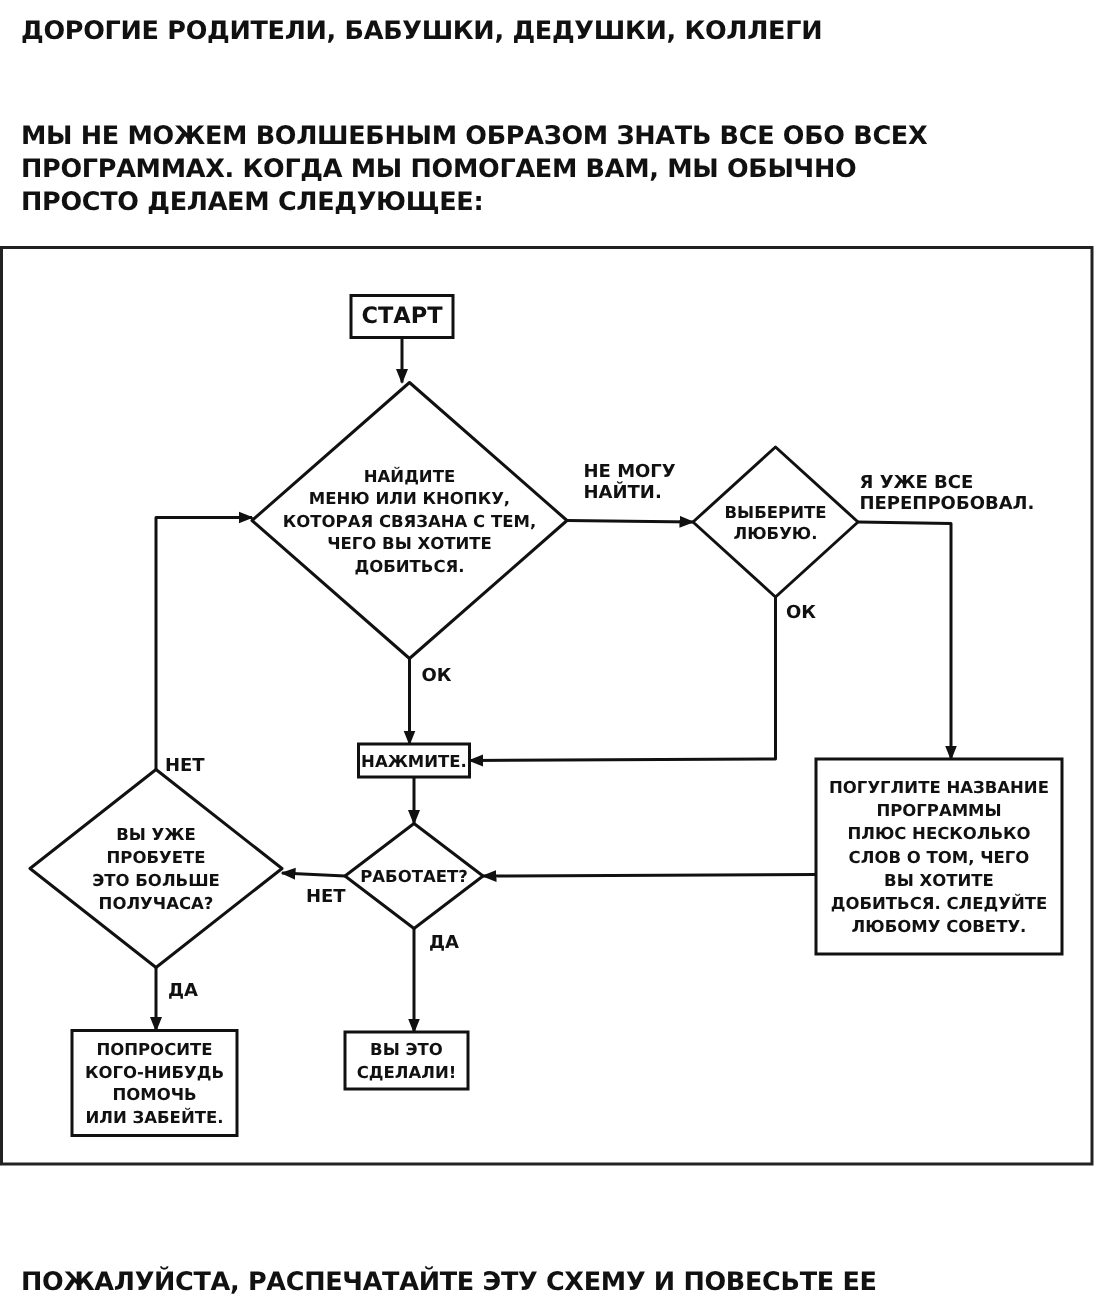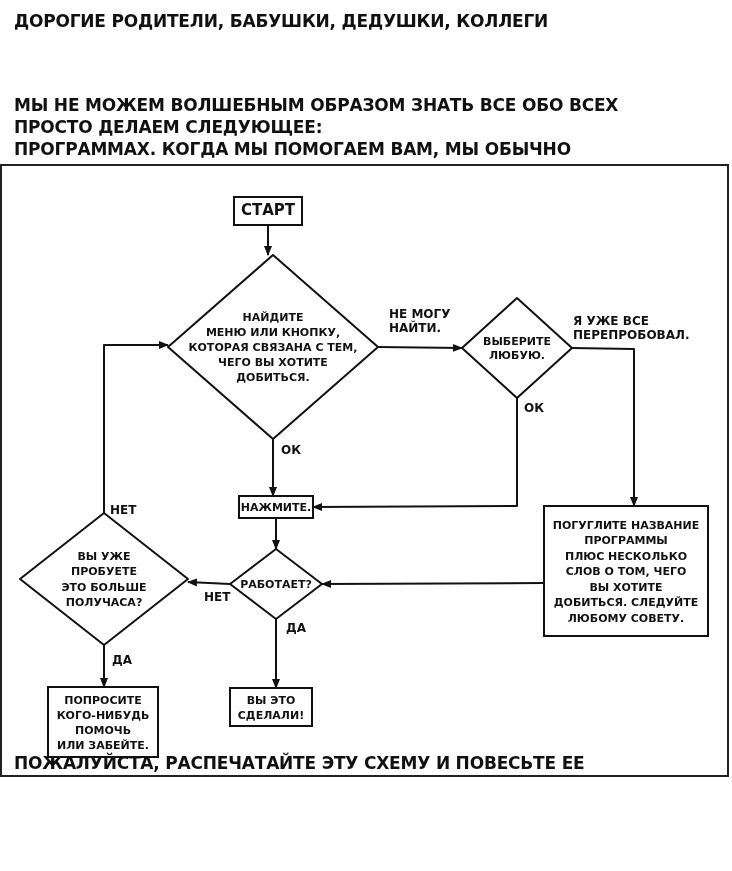--- a/index.html
+++ b/index.html
@@ -1,40 +1,40 @@
 <!DOCTYPE html>
 <html><head>
 <meta charset="utf-8">
 <style>
   html, body { margin: 0; padding: 0; background: #ffffff; }
   body { width: 732px; height: 871px; position: relative; overflow: hidden;
          font-family: "DejaVu Sans", sans-serif; color: #111; }
   .caption { position: absolute; left: 14px; font-weight: bold; font-size: 17px;
              line-height: 22px; letter-spacing: -0.2px; white-space: nowrap; }
   #intro-1 { top: 10px; }
-  #intro-2 { top: 94px; }
-  #outro { top: 752px; }
+  #intro-2 { top: 80px; }
+  #outro { top: 844px; }
   .caption div { height: 22px; }
   #panel { position: absolute; left: 0px; top: 164px; width: 729px; height: 613px;
            border: 2px solid #222; box-sizing: border-box; }
   svg { position: absolute; left: 0; top: 0; }
   .node-text { font-family: "DejaVu Sans", sans-serif; font-weight: bold; font-size: 11px; fill: #111; }
   .label-text { font-family: "DejaVu Sans", sans-serif; font-weight: bold; font-size: 12px; fill: #111; }
   .start-text { font-family: "DejaVu Sans", sans-serif; font-weight: bold; font-size: 15px; fill: #111; }
 </style>
 </head>
 <body>
 
 <div class="caption" id="intro-1">
   <div>ДОРОГИЕ РОДИТЕЛИ, БАБУШКИ, ДЕДУШКИ, КОЛЛЕГИ</div>
 </div>
 <div class="caption" id="intro-2">
   <div>МЫ НЕ МОЖЕМ ВОЛШЕБНЫМ ОБРАЗОМ ЗНАТЬ ВСЕ ОБО ВСЕХ</div>
+  <div>ПРОГРАММАХ. КОГДА МЫ ПОМОГАЕМ ВАМ, МЫ ОБЫЧНО</div>
   <div>ПРОСТО ДЕЛАЕМ СЛЕДУЮЩЕЕ:</div>
-  <div>ПРОГРАММАХ. КОГДА МЫ ПОМОГАЕМ ВАМ, МЫ ОБЫЧНО</div>
 </div>
 
 <div id="panel"></div>
 
 <svg id="chart" width="732" height="871">
   <defs>
     <marker id="arrow" markerWidth="10" markerHeight="10" refX="9" refY="5" orient="auto" markerUnits="userSpaceOnUse">
       <path d="M0,1 L10,5 L0,9 z" fill="#111"></path>
     </marker>
   </defs>

